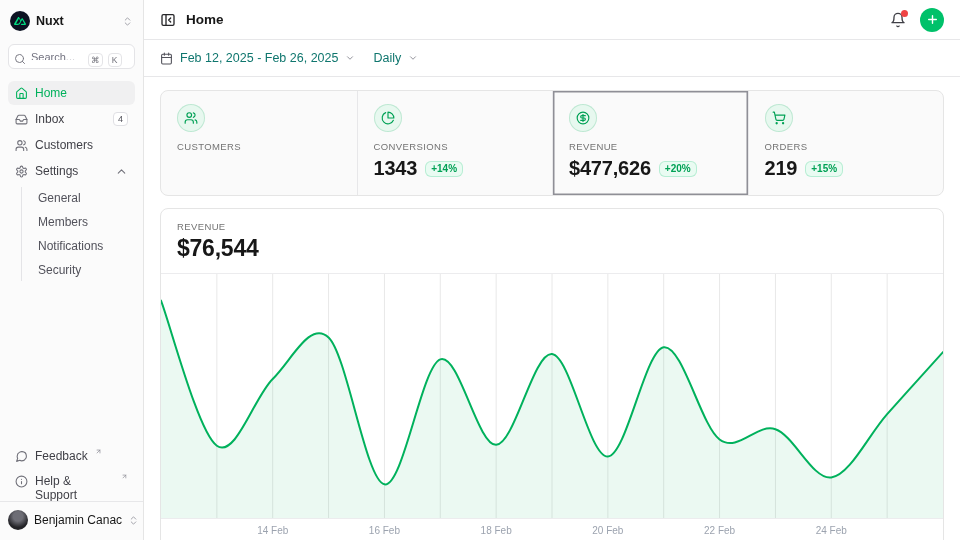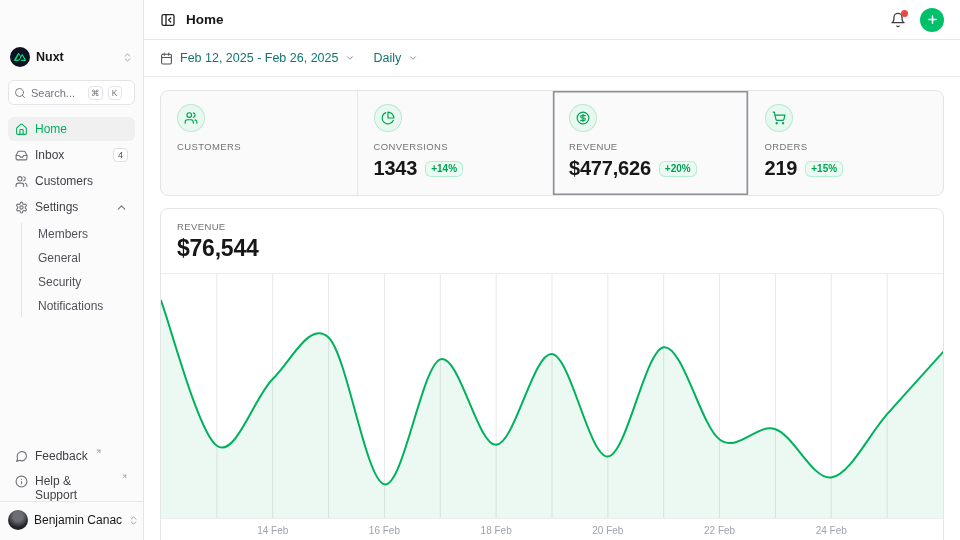--- a/index.html
+++ b/index.html
@@ -3,28 +3,28 @@
 <meta charset="utf-8">
 <style>
   * { margin:0; padding:0; box-sizing:border-box; }
   html,body { width:960px; height:540px; overflow:hidden; background:#fff;
     font-family:"Liberation Sans", sans-serif; color:#171717; }
   .app { display:flex; width:960px; height:540px; }
 
   
   .sidebar { width:144px; flex:none; background:#fbfbfb; border-right:1px solid #e5e5e5;
     display:flex; flex-direction:column; padding:8px; }
-  .brand-row { display:flex; align-items:center; gap:6px; height:26px; padding:0 2px; margin-bottom:10px; cursor:pointer;margin-top:36px; }
+  .brand-row { display:flex; align-items:center; gap:6px; height:26px; padding:0 2px; margin-bottom:10px; cursor:pointer; }
   .brand-logo { width:20px; height:20px; border-radius:50%; background:#0c1222; display:flex; align-items:center; justify-content:center; flex:none; }
   .brand-logo svg { width:12px; height:12px; }
   .brand-name { font-size:12.5px; font-weight:700; flex:1; }
   .muted-ic { color:#9a9aa3; display:flex; }
 
   .search-box { height:25px; background:#fff; border:1px solid #e4e4e7; border-radius:6px;
-    display:flex; align-items:center; gap:5px; padding:8px 5px; margin-bottom:12px; cursor:text; }
+    display:flex; gap:5px; padding:8px 5px; margin-bottom:12px; cursor:text; }
   .search-box svg { width:12px; height:12px; color:#7b7b85; flex:none; }
   .search-box input { border:0; outline:0; background:transparent; width:52px; font-size:11px;
     font-family:"Liberation Sans", sans-serif; color:#52525b; }
   .search-box input::placeholder { color:#737380; }
   .kbd { font-size:8.5px; color:#71717a; border:1px solid #e4e4e7; background:#fff; border-radius:4px;
     min-width:14px; height:14px; display:flex; align-items:center; justify-content:center; padding:0 2px; }
 
   .nav { display:flex; flex-direction:column; gap:2px; }
   .nav-item { display:flex; align-items:center; gap:7px; height:24px; padding:0 7px; border-radius:6px;
     font-size:12px; color:#3f3f46; cursor:pointer; }
@@ -165,24 +165,24 @@
           </svg>
         <span>Settings</span>
         <span class="grow"></span>
         <span class="muted-ic">
           <svg width="10" height="10" viewBox="0 0 24 24" fill="none" stroke="currentColor" stroke-width="2" stroke-linecap="round" stroke-linejoin="round">
               <path d="m18 15-6-6-6 6"></path>
             </svg>
         </span>
       </div>
       <div class="nav-children">
+        <div class="nav-child">General</div>
         <div class="nav-child">Members</div>
-        <div class="nav-child">General</div>
+        <div class="nav-child">Notifications</div>
         <div class="nav-child">Security</div>
-        <div class="nav-child">Notifications</div>
       </div>
     </nav>
 
     <div class="side-spacer"></div>
 
     <div class="side-foot">
       <div class="foot-link">
         <svg class="ic" viewBox="0 0 24 24" fill="none" stroke="currentColor" stroke-width="2" stroke-linecap="round" stroke-linejoin="round">
             <path d="M21 11.5a8.38 8.38 0 0 1-.9 3.8 8.5 8.5 0 0 1-7.6 4.7 8.38 8.38 0 0 1-3.8-.9L3 21l1.9-5.7a8.38 8.38 0 0 1-.9-3.8 8.5 8.5 0 0 1 4.7-7.6 8.38 8.38 0 0 1 3.8-.9h.5a8.48 8.48 0 0 1 8 8v.5z"></path>
           </svg>

